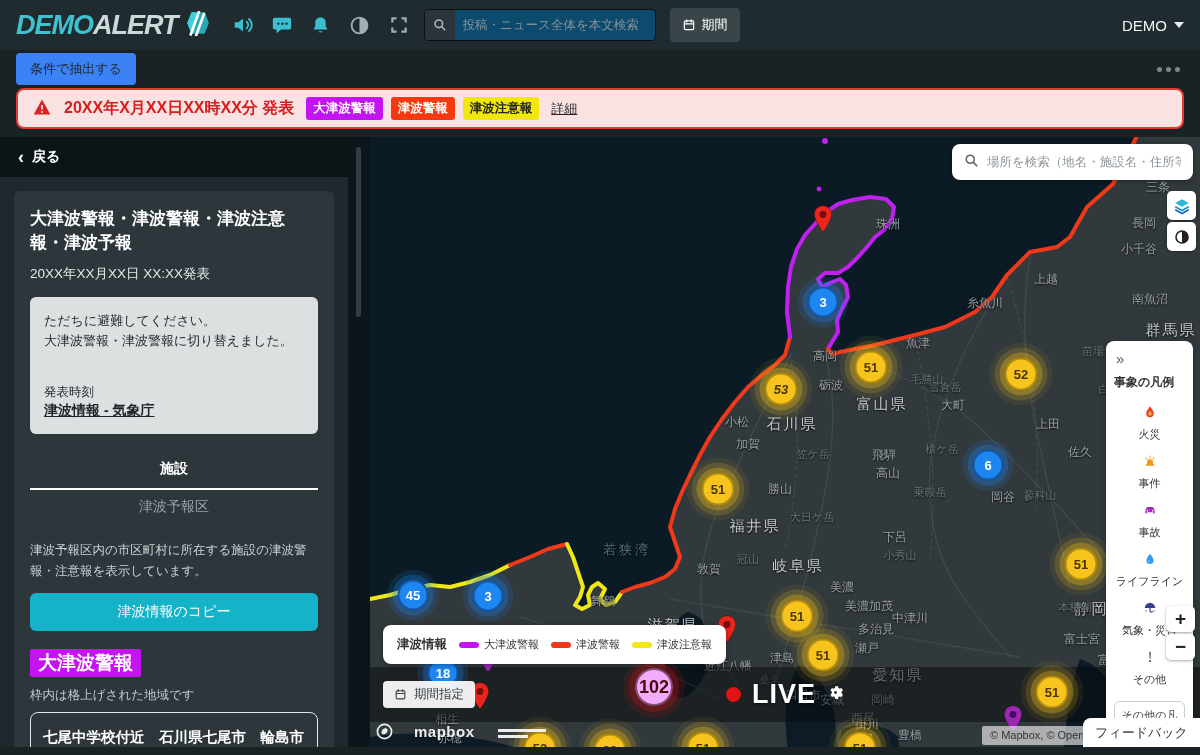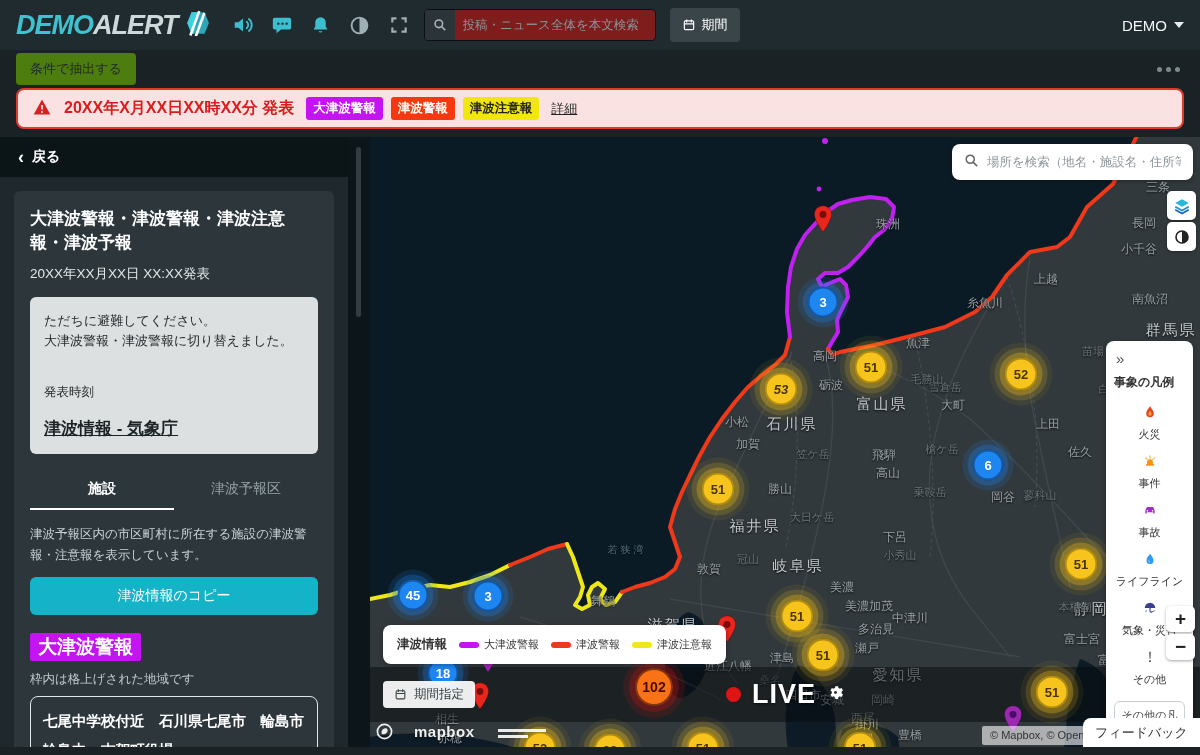--- a/index.html
+++ b/index.html
@@ -6,32 +6,32 @@
   html,body { width:1200px; height:755px; overflow:hidden; background:#1a2226;
     font-family:"Liberation Sans","DejaVu Sans",sans-serif; }
 
   
   .topbar { height:50px; background:#202b2f; display:flex; align-items:center; padding:0 16px; gap:14px; }
   .logo { display:flex; align-items:center; gap:6px; cursor:pointer; }
   .logo-text { font-size:27px; font-weight:800; font-style:italic; letter-spacing:-1px; color:#cdd8db; }
   .logo-text b { color:#3fc1cf; font-weight:800; }
   .nav-icons { display:flex; align-items:center; gap:17px; margin-left:8px; }
   .nav-icon { width:22px; height:22px; display:flex; align-items:center; justify-content:center; cursor:pointer; }
-  .tb-search { display:flex; align-items:center; height:32px; width:232px; background:#7f1d1d; border:1px solid #0c0f11; border-radius:4px; overflow:hidden; }
+  .tb-search { display:flex; align-items:center; height:32px; width:232px; background:#0c4a6e; border:1px solid #0c0f11; border-radius:4px; overflow:hidden; }
   .tb-search .sicon { width:30px; height:100%; background:#2b3438; display:flex; align-items:center; justify-content:center; }
   .tb-search input { flex:1; background:transparent; border:none; outline:none; color:#cfd6d9; font-size:12.5px; padding:0 8px; }
   .tb-search input::placeholder { color:#8a9499; }
   .period-btn { height:34px; background:#3a4549; border-radius:4px; color:#fff; font-size:13px; display:flex; align-items:center; gap:6px; padding:0 12px; cursor:pointer; }
   .spacer { flex:1; }
   .account { color:#f2f5f6; font-size:15px; display:flex; align-items:center; gap:7px; cursor:pointer; }
   .caret { width:0; height:0; border-left:5px solid transparent; border-right:5px solid transparent; border-top:6px solid #e8eced; }
 
   
   .subbar { height:38px; display:flex; align-items:center; padding:0 16px; }
-  .filter-btn { background:#4d7c0f; color:#20282b; font-size:13px; border:none; border-radius:4px; padding:7px 14px; cursor:pointer; }
+  .filter-btn { background:#3b82f6; color:#20282b; font-size:13px; border:none; border-radius:4px; padding:7px 14px; cursor:pointer; }
   .more-dots { margin-left:auto; display:flex; gap:4px; cursor:pointer; padding:6px 4px; }
   .more-dots i { width:5px; height:5px; border-radius:50%; background:#7e898e; }
 
   
   .banner { margin:0 16px 8px; height:41px; background:#fbe2e2; border:2px solid #e03a2e; border-radius:8px; display:flex; align-items:center; padding:0 14px; gap:12px; }
   .banner-time { color:#d81d1d; font-size:16px; font-weight:700; }
   .banner-badges { display:flex; gap:8px; }
   .banner-badge { font-size:12.5px; font-weight:700; padding:3px 7px; border-radius:3px; }
   .banner-detail { color:#222; font-size:13px; text-decoration:underline; cursor:pointer; }
 
@@ -41,46 +41,46 @@
   .sidebar { width:348px; background:#1f292d; overflow:hidden; }
   .back-bar { height:40px; background:#0b1518; display:flex; align-items:center; padding:0 18px; color:#fff; font-size:14px; font-weight:700; gap:8px; cursor:pointer; }
   .back-chev { font-size:18px; line-height:1; color:#fff; }
   .side-card { margin:14px; background:#2c363b; border-radius:6px; padding:16px; color:#fff; }
   .side-title { font-size:17px; font-weight:700; line-height:1.4; }
   .side-issued { font-size:13.5px; margin-top:10px; color:#e4e8e9; }
   .notice { background:#dce0e1; color:#24292c; border-radius:6px; padding:14px; margin-top:14px; }
   .notice .nline { font-size:13px; line-height:1.6; }
   .notice .ntl { font-size:12.5px; margin-top:32px; }
   .notice .ntv { font-size:19px; font-weight:700; margin-top:2px; }
-  .notice .nlink { display:inline-block; margin-top:16px; font-size:17px; font-weight:700; text-decoration:underline; color:#1d2427; cursor:pointer; }
-  .tabs { display:flex; margin-top:18px; }
+  .notice .nlink { display:inline-block; font-size:14px; font-weight:700; text-decoration:underline; color:#1d2427; cursor:pointer; }
+  .tabs { display:flex; margin-top:18px;flex-direction:column; }
   .tab { flex:1; text-align:center; font-size:14px; padding:8px 0 10px; color:#97a3a8; cursor:pointer; }
   .tab.active { color:#fff; border-bottom:2px solid #fff; font-weight:700; }
   .side-desc { font-size:12.5px; color:#ccd3d6; line-height:1.65; margin-top:14px; }
   .copy-btn { width:100%; height:38px; margin-top:12px; background:#14b3c7; color:#fff; border:none; border-radius:6px; font-size:14px; cursor:pointer; }
   .side-section { margin-top:18px; }
   .side-badge { display:inline-block; font-size:19px; font-weight:700; padding:1px 8px; border-radius:2px; }
   .side-caption { font-size:12.5px; color:#c2cacd; margin-top:10px; }
   .side-box { border:1px solid #e2e6e8; border-radius:8px; padding:10px 12px; margin-top:8px; font-size:14.5px; font-weight:700; line-height:2; color:#fff; }
   .scrollstrip { width:22px; background:#0c1519; position:relative; }
   .scrollstrip .thumb { position:absolute; top:10px; left:8px; width:5px; height:170px; border-radius:3px; background:#333e44; }
 
   
   .map { position:relative; width:830px; height:610px; background:#0b1b25; overflow:hidden; }
   .map svg.base { position:absolute; left:0; top:0; z-index:1; }
   .mlabel { position:absolute; transform:translate(-50%,-50%); font-size:12px; color:#98a1a5; white-space:nowrap; text-shadow:0 1px 2px rgba(0,0,0,.9); z-index:3; }
   .mlabel.pref { font-size:15px; color:#c2c8cb; letter-spacing:2px; }
   .mlabel.terrain { font-size:11px; color:#6b767b; }
-  .mlabel.sea { font-size:10px; color:#54707e; letter-spacing:3px; }
+  .mlabel.sea { font-size:13px; color:#54707e; letter-spacing:3px; }
   .cluster { position:absolute; transform:translate(-50%,-50%); display:flex; align-items:center; justify-content:center; border-radius:50%; font-weight:700; z-index:5; cursor:pointer; }
   .cluster.yellow { width:33px; height:33px; background:#f6c41c; color:#4a3400; font-size:13px; border:2px solid rgba(90,70,0,.45);
     box-shadow:0 0 0 5px rgba(246,196,28,.30), 0 0 0 10px rgba(246,196,28,.16), 0 0 0 15px rgba(246,196,28,.07); }
   .cluster.blue { width:31px; height:31px; background:#1e86f0; color:#fff; font-size:13px; border:2px solid rgba(8,40,90,.5);
     box-shadow:0 0 0 5px rgba(30,134,240,.28), 0 0 0 10px rgba(30,134,240,.14); }
-  .cluster.red { width:38px; height:38px; background:#f97316; color:#4a0808; font-size:14px; border:2px solid rgba(40,0,0,.55);
+  .cluster.red { width:38px; height:38px; background:#f0abfc; color:#4a0808; font-size:18px; border:2px solid rgba(40,0,0,.55);
     box-shadow:0 0 0 6px rgba(180,20,20,.35), 0 0 0 12px rgba(180,20,20,.18); }
   .pin { position:absolute; transform:translate(-50%,-100%); z-index:5; cursor:pointer; }
 
   .live-band { position:absolute; left:0; top:530px; width:100%; height:55px; background:rgba(5,9,12,.5); z-index:4; }
   .live-wrap { position:absolute; left:0; top:530px; width:100%; height:55px; display:flex; align-items:center; justify-content:center; gap:11px; z-index:8; }
   .live-dot { width:15px; height:15px; border-radius:50%; background:#e01414; }
   .live-text { color:#fff; font-size:27px; font-weight:800; letter-spacing:1px; text-shadow:0 1px 3px rgba(0,0,0,.7); }
 
   .msearch { position:absolute; left:582px; top:7px; width:241px; height:36px; background:#fff; border-radius:8px; display:flex; align-items:center; gap:8px; padding:0 12px; z-index:9; box-shadow:0 1px 4px rgba(0,0,0,.35); }
   .msearch input { flex:1; border:none; outline:none; font-size:12.5px; color:#333; background:transparent; }

